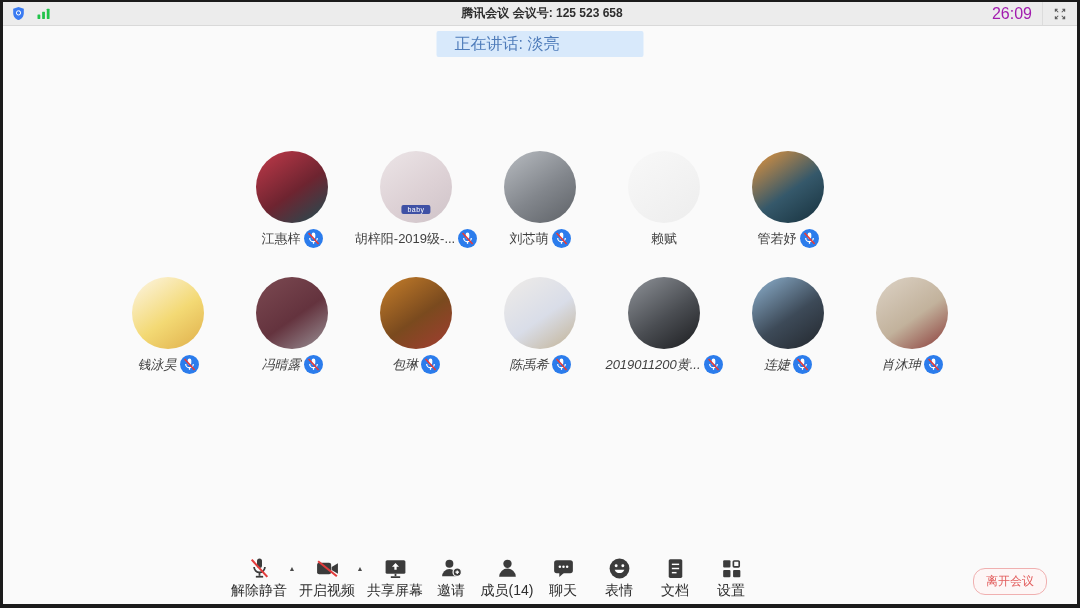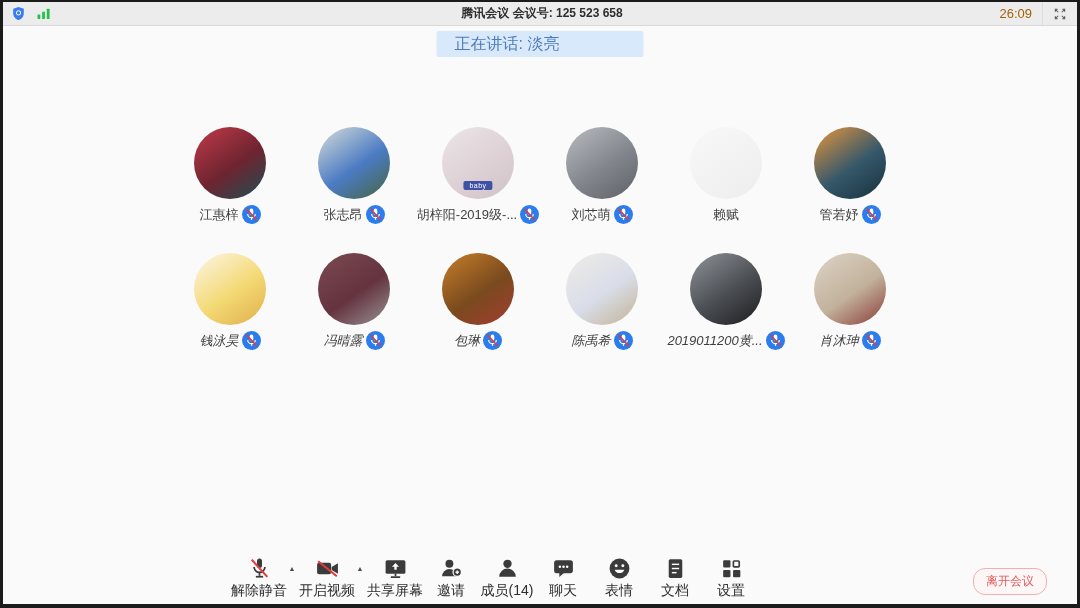--- a/index.html
+++ b/index.html
@@ -4,27 +4,27 @@
 <style>
   html,body{margin:0;padding:0;background:#000;}
   body{width:1080px;height:608px;overflow:hidden;font-family:"Liberation Sans","DejaVu Sans",sans-serif;}
   .window{box-sizing:border-box;width:1080px;height:608px;border:solid #1b1b1b;border-width:2px 3px 4px 3px;background:#fafafa;display:flex;flex-direction:column;}
   
   .titlebar{height:23px;flex:0 0 23px;background:#ececec;border-bottom:1px solid #d9d9d9;display:flex;align-items:center;position:relative;}
   .tb-left{display:flex;align-items:center;gap:10px;padding-left:8px;}
   .tb-left span{display:flex;align-items:center;}
   .tb-title{position:absolute;left:4px;right:0;text-align:center;font-size:12px;font-weight:700;color:#2e2e2e;pointer-events:none;}
   .tb-right{margin-left:auto;display:flex;align-items:center;height:100%;}
-  .tb-time{font-size:13px;color:#a16207;padding:0 10px;}
+  .tb-time{font-size:16px;color:#a21caf;padding:0 10px;}
   .tb-fullscreen{display:flex;align-items:center;padding:0 10px;border-left:1px solid #dcdcdc;height:100%;}
   
   .main{position:relative;flex:1;background:#fafafa;}
   .banner{position:absolute;top:5px;left:50%;transform:translateX(-50%);width:207px;height:26px;line-height:26px;background:var(--banner-bg);border-radius:2px;font-size:16px;color:var(--banner-text);padding-left:18px;box-sizing:border-box;}
   
-  .grid{padding-top:97px;}
+  .grid{padding-top:97px;margin-top:24px;}
   .row{display:flex;justify-content:center;}
   .row + .row{margin-top:21px;font-style:italic;}
   .tile{width:124px;box-sizing:border-box;border:2px solid transparent;border-radius:2px;padding:2px 0;display:flex;flex-direction:column;align-items:center;}
   .tile.speaking{border-color:var(--speaking-green);}
   .avatar{width:72px;height:72px;border-radius:50%;position:relative;flex:0 0 72px;}
   .avatar-badge{display:none;position:absolute;bottom:9px;left:50%;transform:translateX(-50%);background:#3f51a5;color:#fff;font-size:7px;padding:1px 6px;border-radius:2px;letter-spacing:.5px;}
   .pline{margin-top:6px;display:flex;align-items:center;gap:3px;white-space:nowrap;height:19px;}
   .pname{font-size:13px;color:#3f3f3f;}
   .mic-badge{display:inline-flex;width:19px;height:19px;}
   .mic-badge.on .slash{display:none;}
@@ -90,37 +90,20 @@
           <rect x="8.1" y="3.8" width="3.8" height="6.6" rx="1.9" fill="#fff"></rect>
           <path d="M6 9.4 a4 4 0 0 0 8 0" fill="none" stroke="#fff" stroke-width="1.3"></path>
           <line x1="10" y1="13.6" x2="10" y2="15.6" stroke="#fff" stroke-width="1.3"></line>
           <line class="slash" x1="4.8" y1="4.2" x2="15.4" y2="15.8" stroke="var(--slash-red)" stroke-width="1.8"></line>
         </svg>
       </span>
     </div>
   </div>
 
 
-  <div class="tile">
-    <div class="avatar" style="background: linear-gradient(145deg, rgb(216, 222, 217) 0%, rgb(75, 123, 196) 55%, rgb(70, 102, 62) 100%);">
-      
-    </div>
-    <div class="pline">
-      <span class="pname">张志昂</span>
-      <span class="mic-badge">
-        <svg viewBox="0 0 20 20" width="19" height="19">
-          <circle cx="10" cy="10" r="10" fill="var(--mic-blue)"></circle>
-          <rect x="8.1" y="3.8" width="3.8" height="6.6" rx="1.9" fill="#fff"></rect>
-          <path d="M6 9.4 a4 4 0 0 0 8 0" fill="none" stroke="#fff" stroke-width="1.3"></path>
-          <line x1="10" y1="13.6" x2="10" y2="15.6" stroke="#fff" stroke-width="1.3"></line>
-          <line class="slash" x1="4.8" y1="4.2" x2="15.4" y2="15.8" stroke="var(--slash-red)" stroke-width="1.8"></line>
-        </svg>
-      </span>
-    </div>
-  </div>
 
   <div class="tile">
     <div class="avatar" style="background: linear-gradient(145deg, rgb(236, 229, 231) 0%, rgb(221, 209, 213) 55%, rgb(207, 195, 200) 100%);">
       <span class="avatar-badge" style="display: inline-block;">baby</span>
     </div>
     <div class="pline">
       <span class="pname">胡梓阳-2019级-...</span>
       <span class="mic-badge">
         <svg viewBox="0 0 20 20" width="19" height="19">
           <circle cx="10" cy="10" r="10" fill="var(--mic-blue)"></circle>
@@ -263,20 +246,37 @@
           <circle cx="10" cy="10" r="10" fill="var(--mic-blue)"></circle>
           <rect x="8.1" y="3.8" width="3.8" height="6.6" rx="1.9" fill="#fff"></rect>
           <path d="M6 9.4 a4 4 0 0 0 8 0" fill="none" stroke="#fff" stroke-width="1.3"></path>
           <line x1="10" y1="13.6" x2="10" y2="15.6" stroke="#fff" stroke-width="1.3"></line>
           <line class="slash" x1="4.8" y1="4.2" x2="15.4" y2="15.8" stroke="var(--slash-red)" stroke-width="1.8"></line>
         </svg>
       </span>
     </div>
   </div>
 
+  <div class="tile">
+    <div class="avatar" style="background: linear-gradient(145deg, rgb(143, 179, 209) 0%, rgb(61, 74, 88) 55%, rgb(34, 38, 44) 100%);">
+      
+    </div>
+    <div class="pline">
+      <span class="pname">连婕</span>
+      <span class="mic-badge">
+        <svg viewBox="0 0 20 20" width="19" height="19">
+          <circle cx="10" cy="10" r="10" fill="var(--mic-blue)"></circle>
+          <rect x="8.1" y="3.8" width="3.8" height="6.6" rx="1.9" fill="#fff"></rect>
+          <path d="M6 9.4 a4 4 0 0 0 8 0" fill="none" stroke="#fff" stroke-width="1.3"></path>
+          <line x1="10" y1="13.6" x2="10" y2="15.6" stroke="#fff" stroke-width="1.3"></line>
+          <line class="slash" x1="4.8" y1="4.2" x2="15.4" y2="15.8" stroke="var(--slash-red)" stroke-width="1.8"></line>
+        </svg>
+      </span>
+    </div>
+  </div>
 
   <div class="tile">
     <div class="avatar" style="background: linear-gradient(145deg, rgb(221, 211, 198) 0%, rgb(194, 178, 156) 55%, rgb(138, 58, 56) 100%);">
       
     </div>
     <div class="pline">
       <span class="pname">肖沐珅</span>
       <span class="mic-badge">
         <svg viewBox="0 0 20 20" width="19" height="19">
           <circle cx="10" cy="10" r="10" fill="var(--mic-blue)"></circle>

